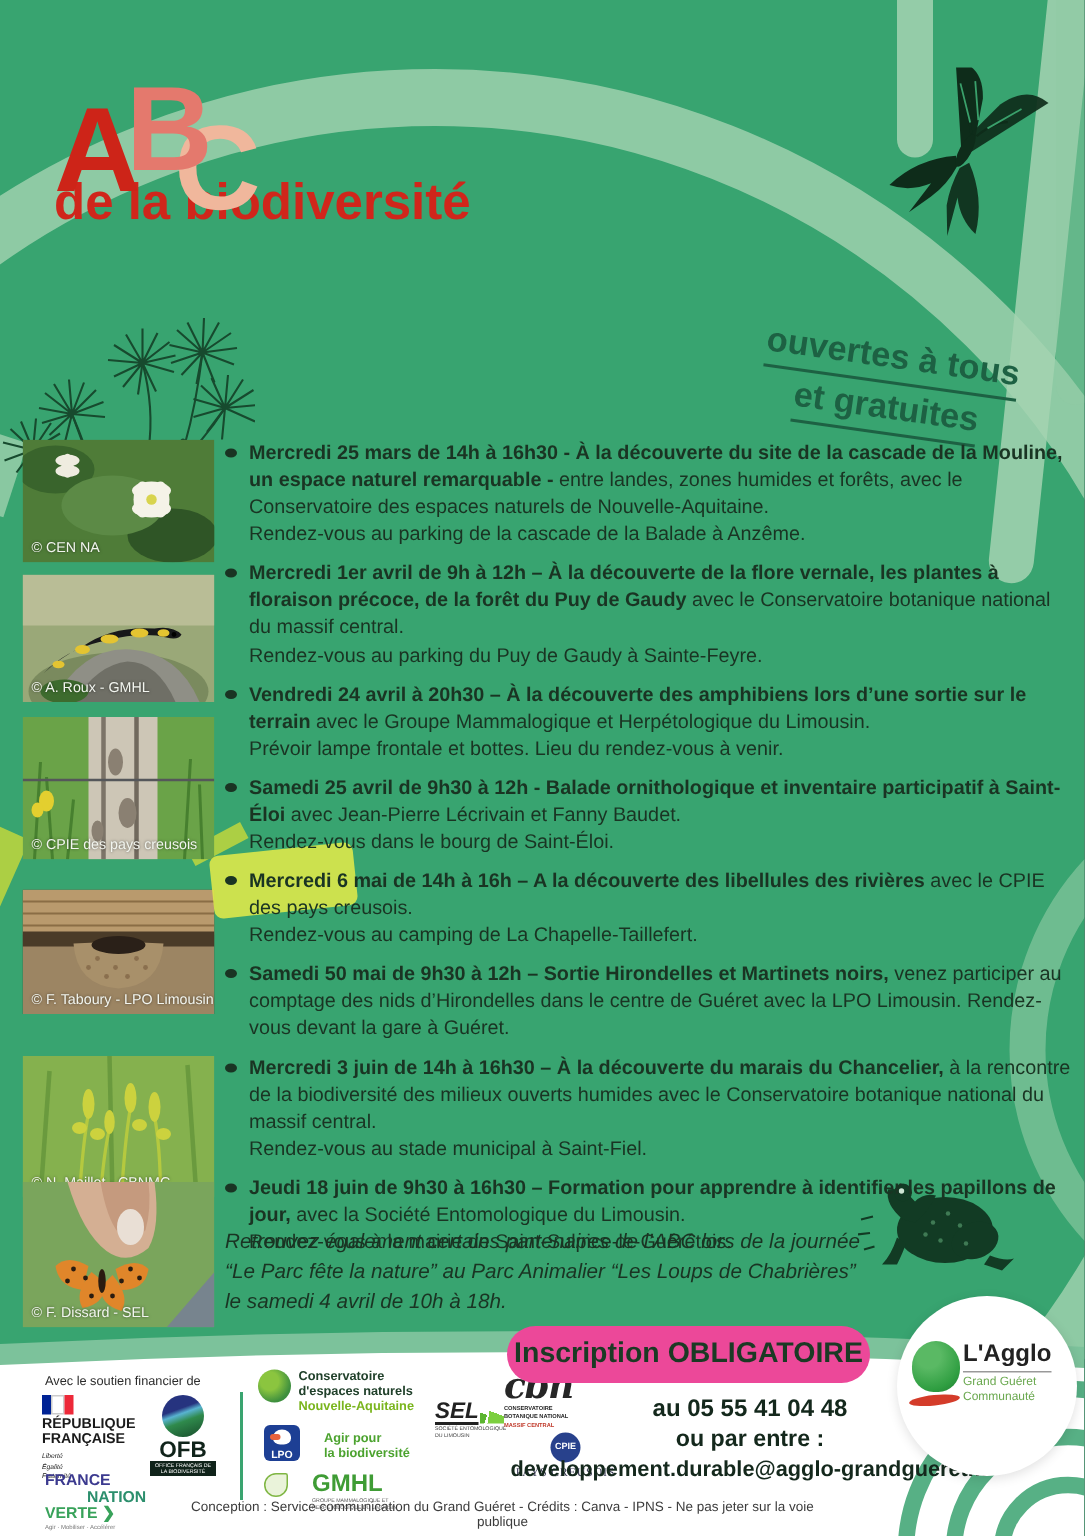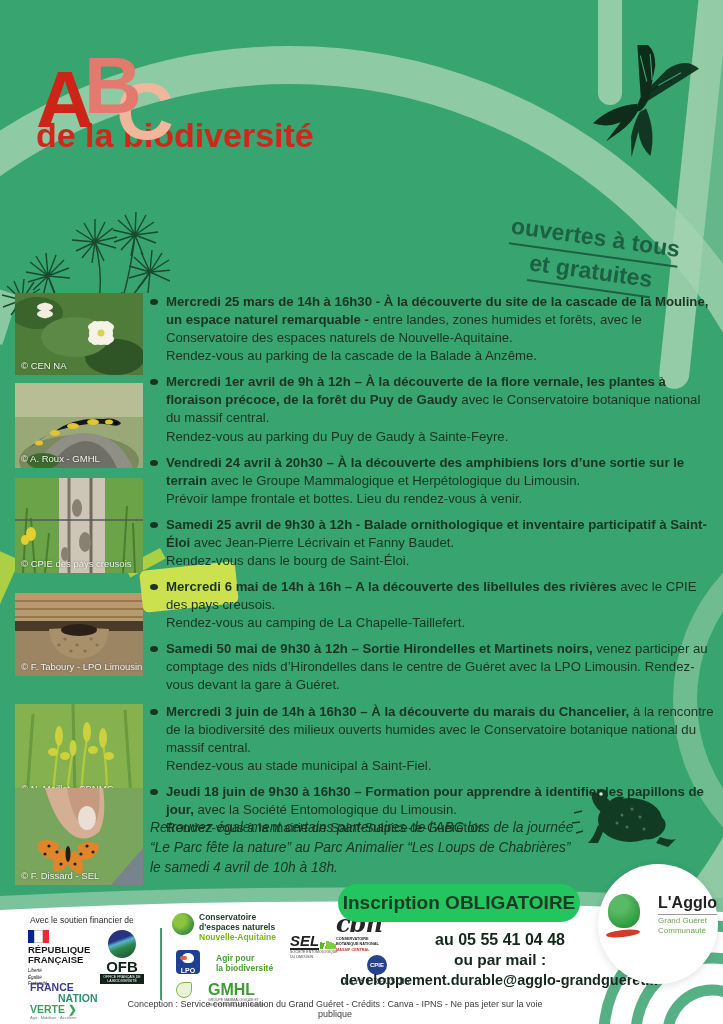--- a/index.html
+++ b/index.html
@@ -41,21 +41,21 @@
   .lead { font-weight:700; }
   .meeting { font-weight:400; }
   .note { left:150px; top:818px; width:430px; text-align:left; color:#1a3423;
     font-style:italic; font-weight:500; font-size:13.8px; line-height:1.45; }
 
   .hl { left:141px; top:566px; width:96px; height:42px; background:#dde84a;
         transform:rotate(-6deg); border-radius:6px; opacity:.9; z-index:0; }
   .events, .note { z-index:1; }
 
   
-  .cta { left:338px; top:884px; width:242px; height:38px; background:#22c55e;
+  .cta { left:338px; top:884px; width:242px; height:38px; background:#ec4899;
     border:none; border-radius:19px; color:#1b3a24; font-weight:700; font-size:19px;
     font-family:"Liberation Sans",sans-serif; z-index:6; }
   .white-band { left:0; top:0; width:723px; height:1024px; z-index:2; pointer-events:none; }
 
   .footer-content { z-index:4; }
   .sponsor-intro { left:30px; top:915px; font-size:8.5px; color:#2b2b2b; }
   .rf { left:28px; top:930px; width:66px; color:#1a1a1a; }
   .rf .flag { display:flex; width:21px; height:13px; margin-bottom:2px; }
   .rf .flag i { flex:1; } .rf .f-b{background:#002395;} .rf .f-w{background:#fff;border:.5px solid #ccc;} .rf .f-r{background:#ED2939;}
   .rf .rf-t { font-weight:700; font-size:9.5px; line-height:1.1; }
@@ -102,21 +102,21 @@
                  conic-gradient(from 110deg at 40% 40%, #7ccf3f 0 80deg, transparent 80deg 360deg); }
   .sel .sel-s { font-size:3.5px; color:#444; line-height:1.4; }
 
   .contact { left:330px; top:931px; width:340px; text-align:center; color:#14281c; font-weight:700; z-index:5;}
   .contact .c1 { font-size:16px; }
   .contact .c2 { font-size:15.5px; margin-top:2px;}
   .contact .c3 { font-size:14.5px; margin-top:3px;}
 
   .agglo-circle { left:598px; top:864px; width:120px; height:120px; border-radius:50%;
      background:#fff; box-shadow:0 2px 8px rgba(0,0,0,.12); z-index:5; }
-  .agglo-inner { position:absolute; left:10px; top:30px; display:flex; gap:18px; align-items:flex-start;}
+  .agglo-inner { position:absolute; left:10px; top:30px; display:flex; gap:2px; align-items:flex-start;}
   .agglo-ball { width:32px; height:34px; border-radius:50% 50% 45% 45%;
      background:radial-gradient(circle at 35% 30%, #5ab964 25%, #2f9e41 70%, #1d7a30 100%); }
   .agglo-swoosh { position:absolute; left:8px; top:66px; width:34px; height:7px; border-radius:50%;
      background:#d43c2a; transform:rotate(-6deg); }
   .agglo-name { font-weight:800; font-size:16px; color:#222; line-height:1.1; }
   .agglo-sub { font-size:8px; color:#6aa84f; line-height:1.25; border-top:1px solid #999; margin-top:2px; padding-top:1px;}
 
   .legal { left:115px; top:999px; width:440px; text-align:center; font-size:9px; color:#3c3c3c; z-index:4;}
 </style>
 </head>
@@ -499,21 +499,21 @@
   <div class="abs footer-content sel">
     <div class="sel-row">
         <span class="sel-t">SEL</span>
       <span class="sel-fly"></span>
       </div>
     <div class="sel-s"><span>SOCIÉTÉ ENTOMOLOGIQUE</span><br><span>DU LIMOUSIN</span></div>
   </div>
 
   <div class="abs contact">
     <div class="c1">au 05 55 41 04 48</div>
-    <div class="c2">ou par mail :</div>
+    <div class="c2">ou par entre :</div>
     <div class="c3">developpement.durable@agglo-grandgueret.fr</div>
   </div>
 
   <div class="abs agglo-circle">
     <div class="agglo-inner">
       <div>
         <div class="agglo-ball"></div>
       </div>
       <div>
         <div class="agglo-name">L'Agglo</div>

